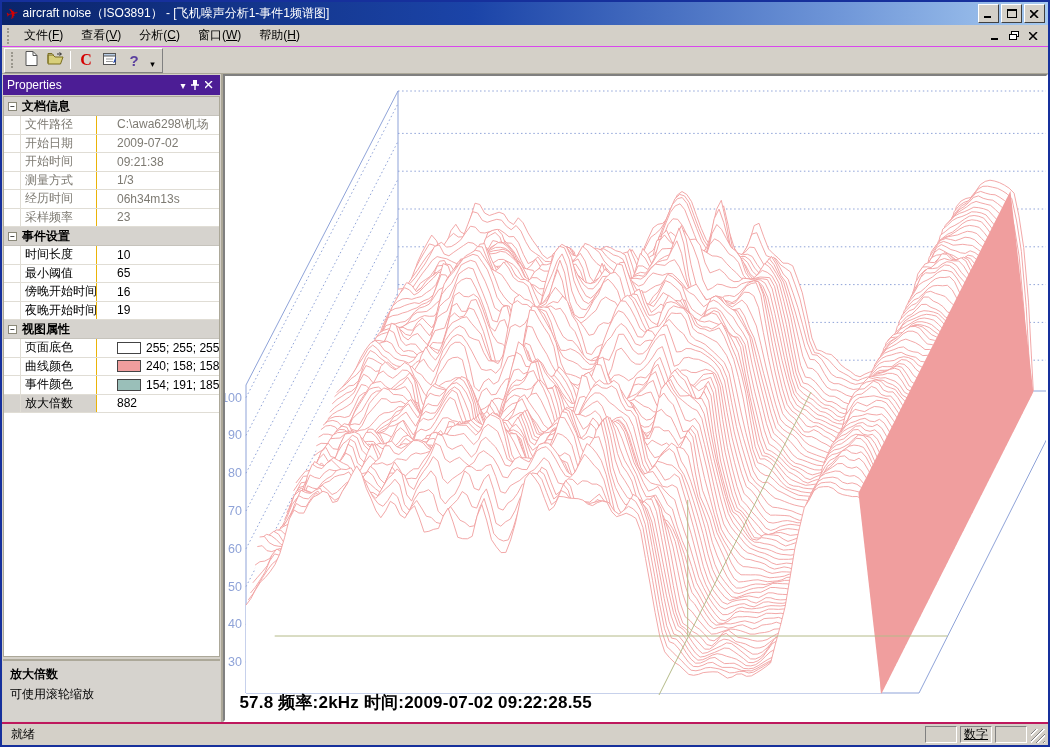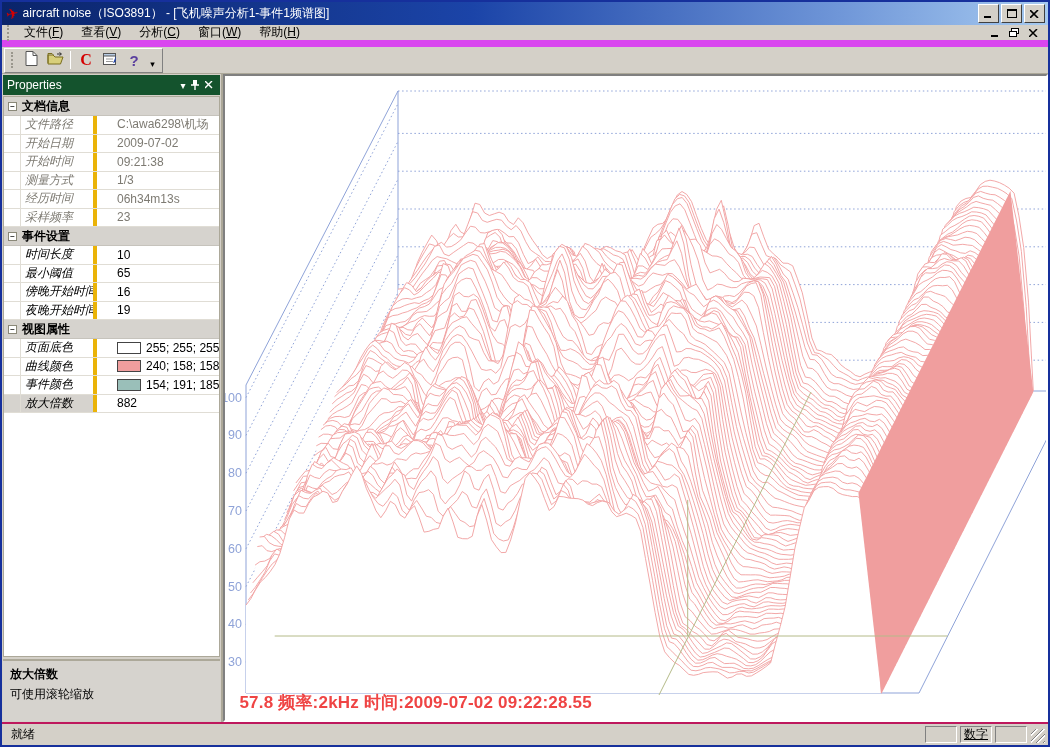--- a/index.html
+++ b/index.html
@@ -11,66 +11,66 @@
   .titlebar{height:23px;flex:0 0 23px;display:flex;align-items:center;padding:0 3px;
             background:linear-gradient(90deg,#0a246a 0%,#1b44a8 45%,#6f96d8 80%,#a6caf0 100%);color:#fff;}
   .app-icon{color:#d40000;font-size:15px;margin:0 4px 0 1px;transform:rotate(-12deg);}
   .titlebar .title{font-weight:normal;font-size:12px;white-space:nowrap;overflow:hidden;flex:1;}
   .win-btns{display:flex;gap:2px;}
   .win-btn{width:21px;height:19px;background:#d4d0c8;border:1px solid;border-color:#fff #404040 #404040 #fff;
            display:flex;align-items:center;justify-content:center;padding:0;}
   .win-btn svg{display:block;}
   
   .menubar{height:22px;flex:0 0 22px;display:flex;align-items:center;background:#d4d0c8;
-           border-bottom:7px solid #d946ef;padding-left:2px;}
+           border-bottom:1px solid #d946ef;padding-left:2px;}
   .grip{width:5px;height:16px;margin:0 3px;border-left:2px dotted #9a978d;}
   .menu-item{padding:3px 9px;white-space:nowrap;}
   .menu-item u{text-decoration:underline;}
   .mdi-btns{margin-left:auto;display:flex;gap:10px;padding-right:10px;align-items:center;}
   .mdi-btn{background:none;border:none;padding:0;display:flex;align-items:center;}
   
   .toolbar{height:27px;flex:0 0 27px;display:flex;align-items:center;background:#d4d0c8;padding:1px 2px;
            border-bottom:1px solid #aca899;}
   .tool-chip{display:flex;align-items:center;height:25px;border:1px solid;border-color:#fff #808080 #808080 #fff;
              padding:0 3px;background:#d4d0c8;}
   .tool-btn{width:24px;height:22px;border:1px solid transparent;background:none;display:flex;
             align-items:center;justify-content:center;padding:0;}
   .tool-sep{width:1px;height:18px;background:#808080;border-right:1px solid #fff;margin:0 3px;}
   .tool-overflow{width:13px;height:22px;border:none;background:none;font-size:9px;color:#000;
                  display:flex;flex-direction:column;align-items:center;justify-content:flex-end;padding:2px 0;}
   .c-glyph{color:#d40000;font-weight:bold;font-size:16px;font-family:"Liberation Serif","DejaVu Serif",serif;}
   .q-glyph{color:#8a2be2;font-weight:bold;font-size:15px;color:#5a3e9e;}
   
   .main{flex:1;display:flex;min-height:0;}
   .props-panel{flex:0 0 186px;display:flex;flex-direction:column;border-right:2px solid #aca899;background:#d4d0c8;}
-  .props-title{height:20px;flex:0 0 20px;background:#14532d;color:#fff;display:flex;align-items:center;
+  .props-title{height:20px;flex:0 0 20px;background:#4c1d95;color:#fff;display:flex;align-items:center;
                padding:0 4px;margin:1px;}
   .props-title .pt-label{flex:1;}
   .pt-btn{background:none;border:none;color:#fff;padding:0 3px;font-size:10px;display:flex;align-items:center;}
   .props-grid{flex:1;background:#fff;border:1px solid #aca899;margin:0 1px;overflow:hidden;}
   .prop-section{display:flex;align-items:center;height:19px;background:#d6d3ce;border-bottom:1px solid #c6c3bc;
                 font-weight:bold;}
   .expander{width:9px;height:9px;border:1px solid #8a8878;background:#fff;font-size:8px;line-height:7px;
             text-align:center;margin:0 5px 0 4px;color:#333;}
   .prop-row{display:flex;height:18.5px;border-bottom:1px solid #e0ddd5;align-items:center;}
   .prop-gutter{flex:0 0 17px;align-self:stretch;border-right:1px solid #e0ddd5;}
   .prop-label{flex:0 0 76px;align-self:stretch;display:flex;align-items:center;padding-left:4px;
-              border-right:4px solid #eab308;white-space:nowrap;overflow:hidden;font-style:italic;}
+              border-right:1px solid #eab308;white-space:nowrap;overflow:hidden;}
   .prop-value{flex:1;padding-left:5px;white-space:nowrap;overflow:hidden;display:flex;align-items:center;gap:5px;margin-left:15px;}
   .muted .prop-label,.muted .prop-value{color:#7d7a72;}
   .sel .prop-label,.sel .prop-gutter{background:#d6d3ce;}
   .swatch{width:24px;height:12px;border:1px solid #444;flex:0 0 24px;}
   .props-desc{flex:0 0 62px;background:#d6d3ce;border-top:2px solid #aca899;margin:2px 1px 1px 1px;
               padding:5px 7px;}
   .props-desc .dt{font-weight:bold;margin-bottom:3px;}
   
   .chart-pane{flex:1;position:relative;background:#fff;border:2px solid;border-color:#808080 #fff #fff #808080;
               overflow:hidden;}
   .chart-pane svg{position:absolute;left:0;top:0;}
-  .readout{position:absolute;left:14px;bottom:6px;font-size:17px;font-weight:600;color:#ef4444;
+  .readout{position:absolute;left:14px;bottom:6px;font-size:17px;font-weight:600;color:#000000;
            letter-spacing:0.2px;white-space:nowrap;}
   
   .statusbar{height:23px;flex:0 0 23px;background:#d4d0c8;border-top:2px solid #be185d;display:flex;
              align-items:center;padding:2px 3px;}
   .sb-ready{flex:1;padding-left:6px;}
   .sb-cell{width:32px;height:17px;margin-left:3px;border:1px solid;border-color:#808080 #fff #fff #808080;
            display:flex;align-items:center;justify-content:center;text-decoration:underline;}
   .sb-grip{width:14px;height:14px;margin-left:4px;align-self:flex-end;
     background:repeating-linear-gradient(135deg,transparent 0 3px,#808080 3px 4px,#fff 4px 5px);}
 </style>

